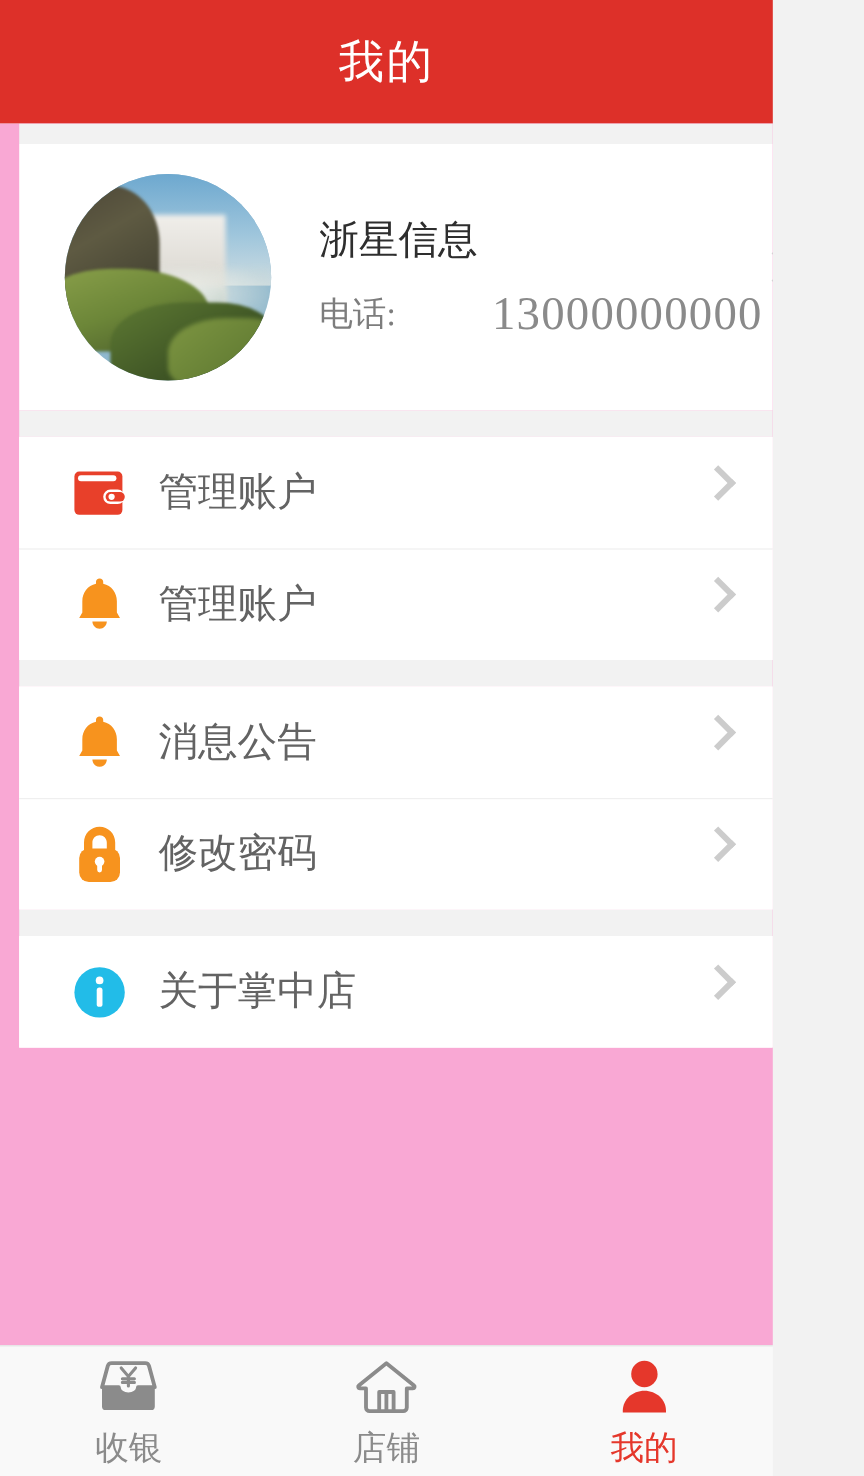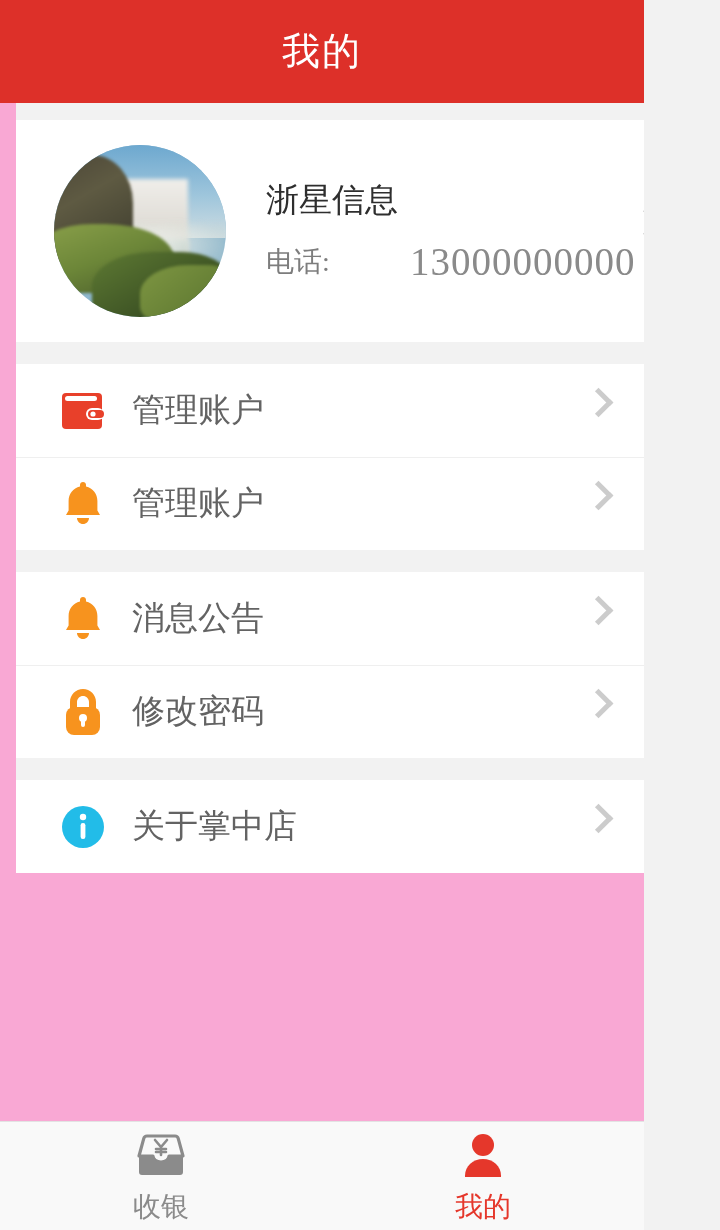--- a/index.html
+++ b/index.html
@@ -232,20 +232,29 @@
       <div class="nav-item">
         <div class="nav-ico">
           <svg width="52" height="48" viewBox="0 0 52 48">
         <path d="M12 4h28c1.6 0 2.8 1 3.2 2.4L48 24H34c0 3.4-3.6 6-8 6s-8-2.6-8-6H4L8.8 6.4C9.2 5 10.4 4 12 4z" fill="none" stroke="#8b8b8b" stroke-width="3.2" stroke-linejoin="round"></path>
         <path d="M4 24h14c0 3.4 3.6 6 8 6s8-2.6 8-6h14v16a3 3 0 0 1-3 3H7a3 3 0 0 1-3-3z" fill="#8b8b8b"></path>
         <path d="M20 8l6 7 6-7M26 15v8M21 17h10M21 20h10" stroke="#8b8b8b" stroke-width="2.6" fill="none" stroke-linecap="round"></path>
       </svg>
         </div>
         <div class="nav-label">收银</div>
       </div>
+      <div class="nav-item">
+        <div class="nav-ico">
+          <svg width="52" height="46" viewBox="0 0 52 46">
+        <path d="M26 3 3 21.5c-1 .8-.4 2.5.9 2.5H9v16a3 3 0 0 0 3 3h28a3 3 0 0 0 3-3V24h5.1c1.3 0 1.9-1.7.9-2.5z" fill="none" stroke="#8b8b8b" stroke-width="3.2" stroke-linejoin="round"></path>
+        <path d="M26 43V27h-6v16M26 43V27h6v16" fill="none" stroke="#8b8b8b" stroke-width="3.2" stroke-linejoin="round"></path>
+      </svg>
+        </div>
+        <div class="nav-label">店铺</div>
+      </div>
       <div class="nav-item active">
         <div class="nav-ico">
           <svg width="48" height="48" viewBox="0 0 48 48">
         <circle cx="24" cy="13" r="11" fill="#e5372b"></circle>
         <path d="M24 27c10 0 18 7.4 18 16.6V45H6v-1.4C6 34.4 14 27 24 27z" fill="#e5372b"></path>
       </svg>
         </div>
         <div class="nav-label">我的</div>
       </div>
     </div>

